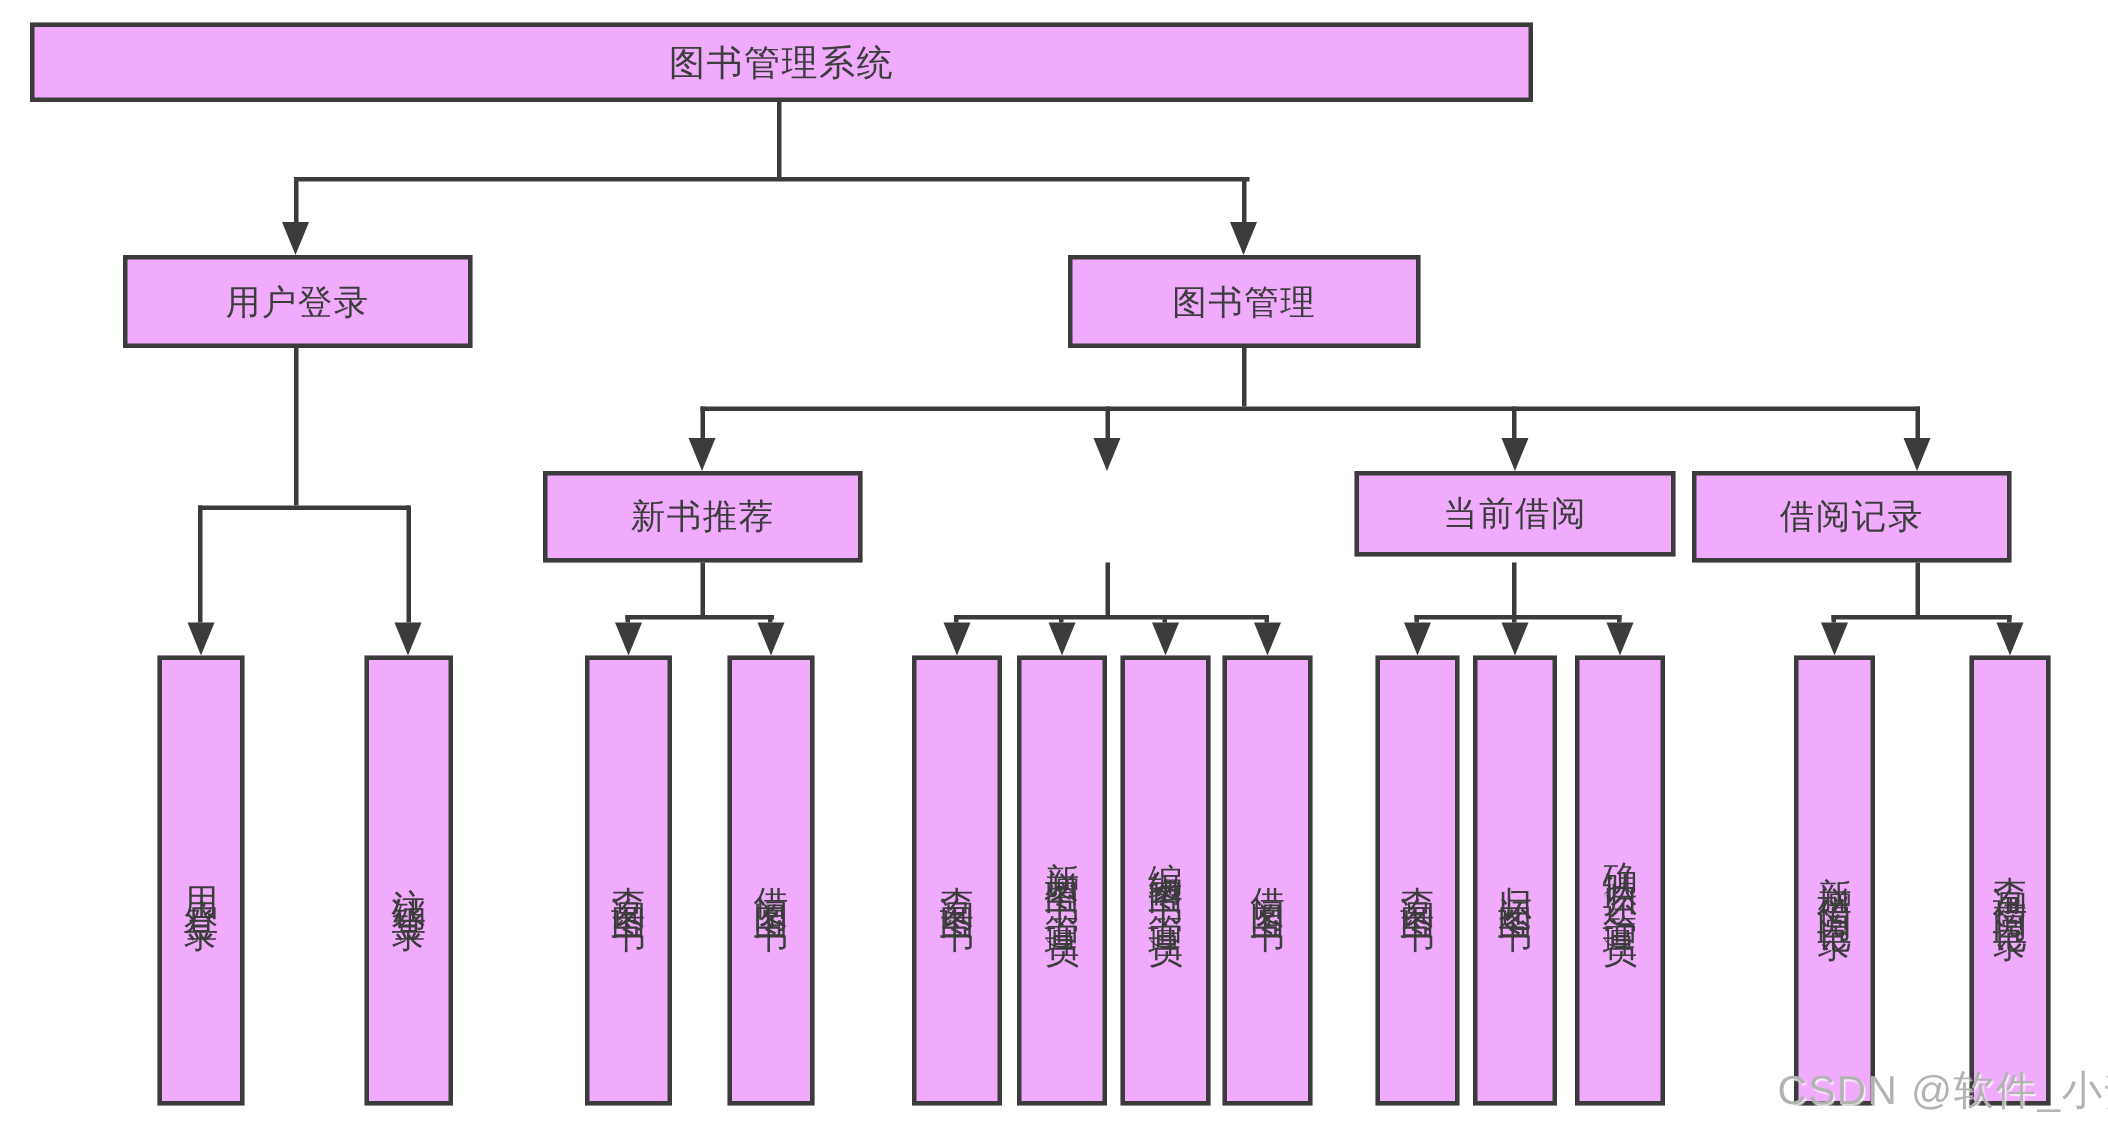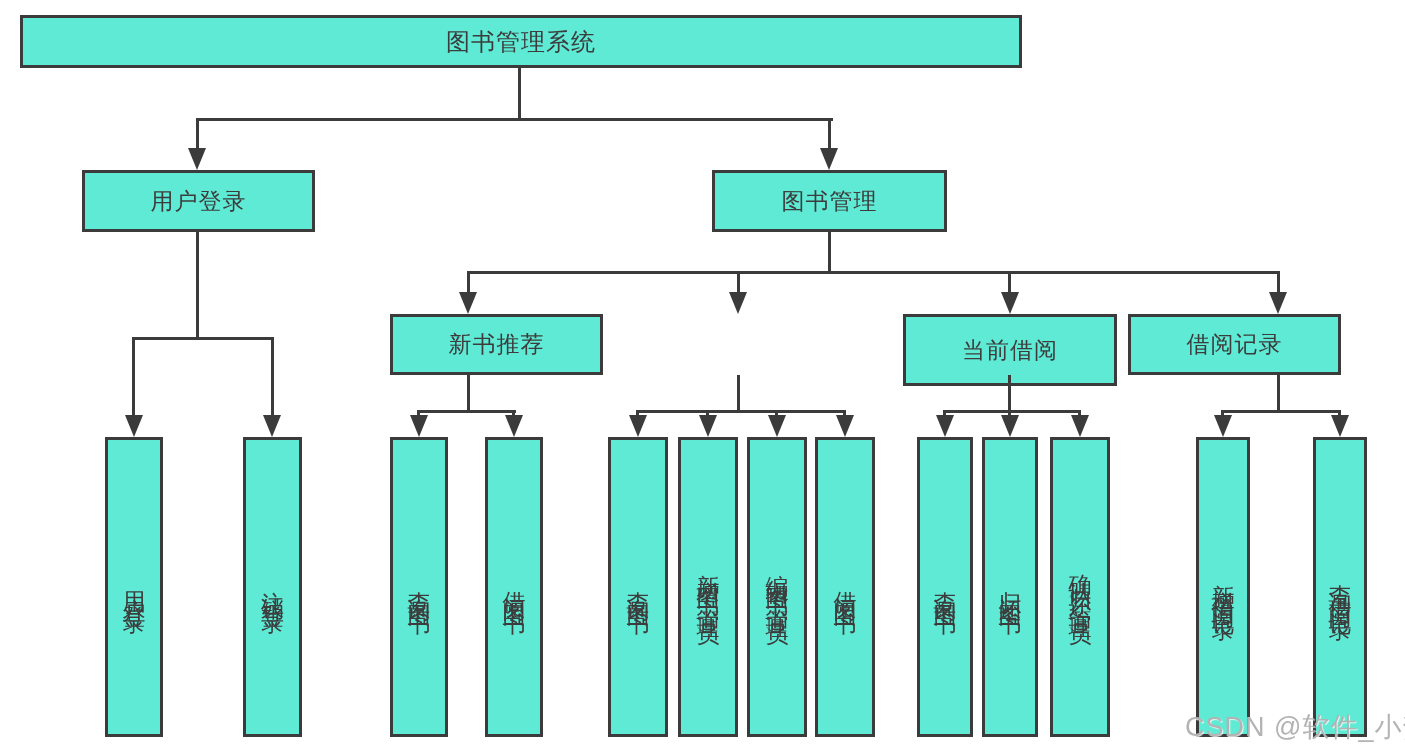--- a/index.html
+++ b/index.html
@@ -1,19 +1,19 @@
 <!DOCTYPE html>
 <html style="--line: #3b3b3b; --text: #3c3c3c; --background: #ffffff; --watermark: #b3b3b3;"><head>
 <meta charset="utf-8">
 <style>
   html,body{margin:0;padding:0;}
   body{font-family:"Liberation Sans","DejaVu Sans",sans-serif;background:#fff;}
   .canvas{position:relative;width:1405px;height:747px;background:var(--background,#fff);overflow:hidden;}
   .box{position:absolute;box-sizing:border-box;border:3px solid var(--line,#3b3b3b);
-       background:#5eead4;display:flex;align-items:center;justify-content:center;
+       background:#f0abfc;display:flex;align-items:center;justify-content:center;
        font-size:23px;color:var(--text,#3c3c3c);letter-spacing:1px;}
   .root{font-size:24px;}
   .vbox span{writing-mode:vertical-rl;text-orientation:mixed;letter-spacing:7px;
        line-height:1;white-space:nowrap;}
   .hline,.vline{position:absolute;background:var(--line,#3b3b3b);}
   .arrow{position:absolute;width:0;height:0;border-left:9px solid transparent;
        border-right:9px solid transparent;border-top:22px solid var(--line,#3b3b3b);}
   .watermark{position:absolute;left:1185px;top:709px;font-size:27px;
        color:var(--watermark,#b3b3b3);text-shadow:1px 1px 1px rgba(255,255,255,.85);
        letter-spacing:1px;white-space:nowrap;z-index:10;}
@@ -27,24 +27,24 @@
     <span>图书管理系统</span>
   </div>
 
   <div class="box" style="left:82px;top:170px;width:233px;height:62px;">
     <span>用户登录</span>
   </div>
   <div class="box" style="left:712px;top:170px;width:235px;height:62px;">
     <span>图书管理</span>
   </div>
 
-  <div class="box" style="left:362px;top:314px;width:213px;height:61px;margin-left:28px;">
+  <div class="box" style="left:362px;top:314px;width:213px;height:61px;">
     <span>新书推荐</span>
   </div>
-  <div class="box" style="left:903px;top:314px;width:214px;height:72px;">
+  <div class="box" style="left:903px;top:314px;width:214px;height:57px;">
     <span>当前借阅</span>
   </div>
   <div class="box" style="left:1128px;top:314px;width:213px;height:61px;">
     <span>借阅记录</span>
   </div>
 
   <div class="box vbox" style="left:105px;top:437px;width:58px;height:300px;">
     <span>用户登录</span>
   </div>
   <div class="box vbox" style="left:243px;top:437px;width:59px;height:300px;">

